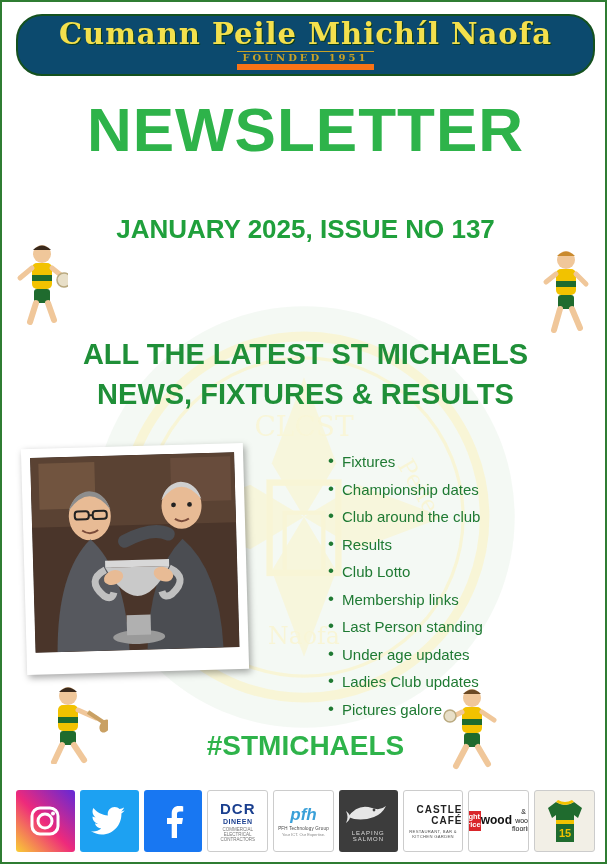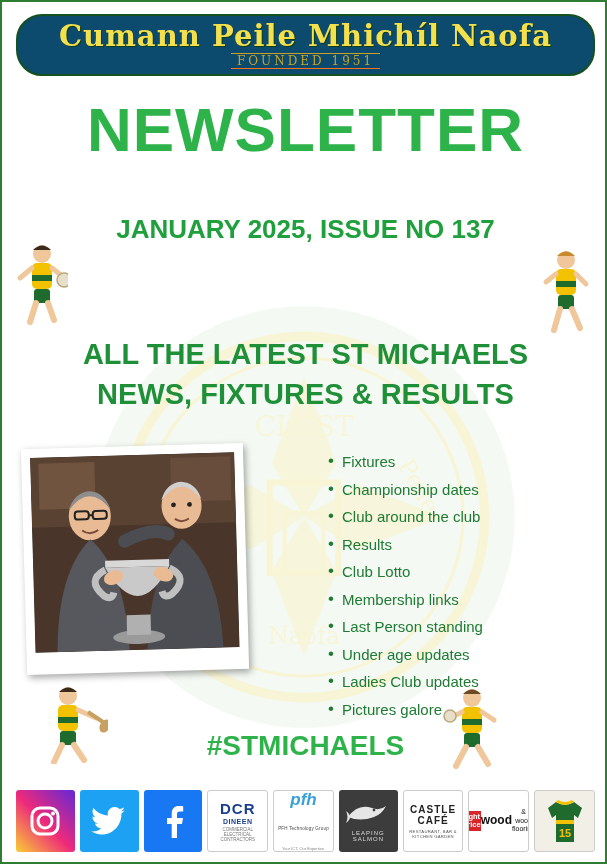--- a/index.html
+++ b/index.html
@@ -51,26 +51,27 @@
     font-weight: bold;
     letter-spacing: 1px;
     text-shadow: 1px 1px 0 #0d3d17;
     white-space: nowrap;
     line-height: 1;
   }
   .banner-sub {
     margin-top: 2px;
     color: #c8a227;
     font-family: "DejaVu Serif", serif;
-    font-size: 12px;
+    font-size: 10px;
     letter-spacing: 3px;
     border-top: 1px solid #c8a227;
-    border-bottom: 1px solid #f97316;
+    border-bottom: 6px solid #f97316;
     padding: 1px 6px;
     line-height: 1;
+    font-weight: bold;
   }
 
   
   .newsletter-title {
     position: absolute;
     left: 0; top: 92px; width: 607px;
     text-align: center;
     font-size: 62px;
     font-weight: bold;
     color: #2eb34a;
@@ -174,23 +175,23 @@
     justify-content: center;
     font-size: 8px;
     text-align: center;
   }
   .s-instagram {
     background: linear-gradient(45deg,#f9ce34 0%,#ee2a7b 48%,#6228d7 100%);
   }
   .s-twitter { background: #1da1f2; }
   .s-facebook { background: #1877f2; }
   .s-dcr { background: #ffffff; border: 1px solid #ccc; flex-direction: column; }
-  .s-pfh { background: #ffffff; border: 1px solid #ccc; flex-direction: column; justify-content: space-between; }
+  .s-pfh { background: #ffffff; border: 1px solid #ccc; flex-direction: column; }
   .s-salmon { background: #3c3c3c; flex-direction: column; }
-  .s-castle { background: #ffffff; border: 1px solid #ccc; flex-direction: column; }
+  .s-castle { background: #ffffff; border: 1px solid #ccc; flex-direction: column; align-items: flex-end; }
   .s-tiles { background: #ffffff; border: 1px solid #ccc; padding: 0; }
   .s-jersey { background: #f2efe6; border: 1px solid #ccc; }
 
   .dcr-txt { color: #1a3f8f; font-weight: bold; font-size: 15px; letter-spacing: 1px; line-height: 1; text-align: right; }
   .dcr-sub { color: #1a3f8f; font-size: 7px; font-weight: bold; letter-spacing: 0.5px; margin-top: 2px;}
   .dcr-tag { color: #777; font-size: 4.5px; margin-top: 2px; }
 
   .pfh-txt { color: #3aa0d8; font-weight: bold; font-size: 17px; font-style: italic; line-height: 1; }
   .pfh-sub { color: #444; font-size: 4.5px; margin-top: 3px; letter-spacing: 0.2px; }
   .pfh-tag { color: #888; font-size: 4px; margin-top: 1px; }

